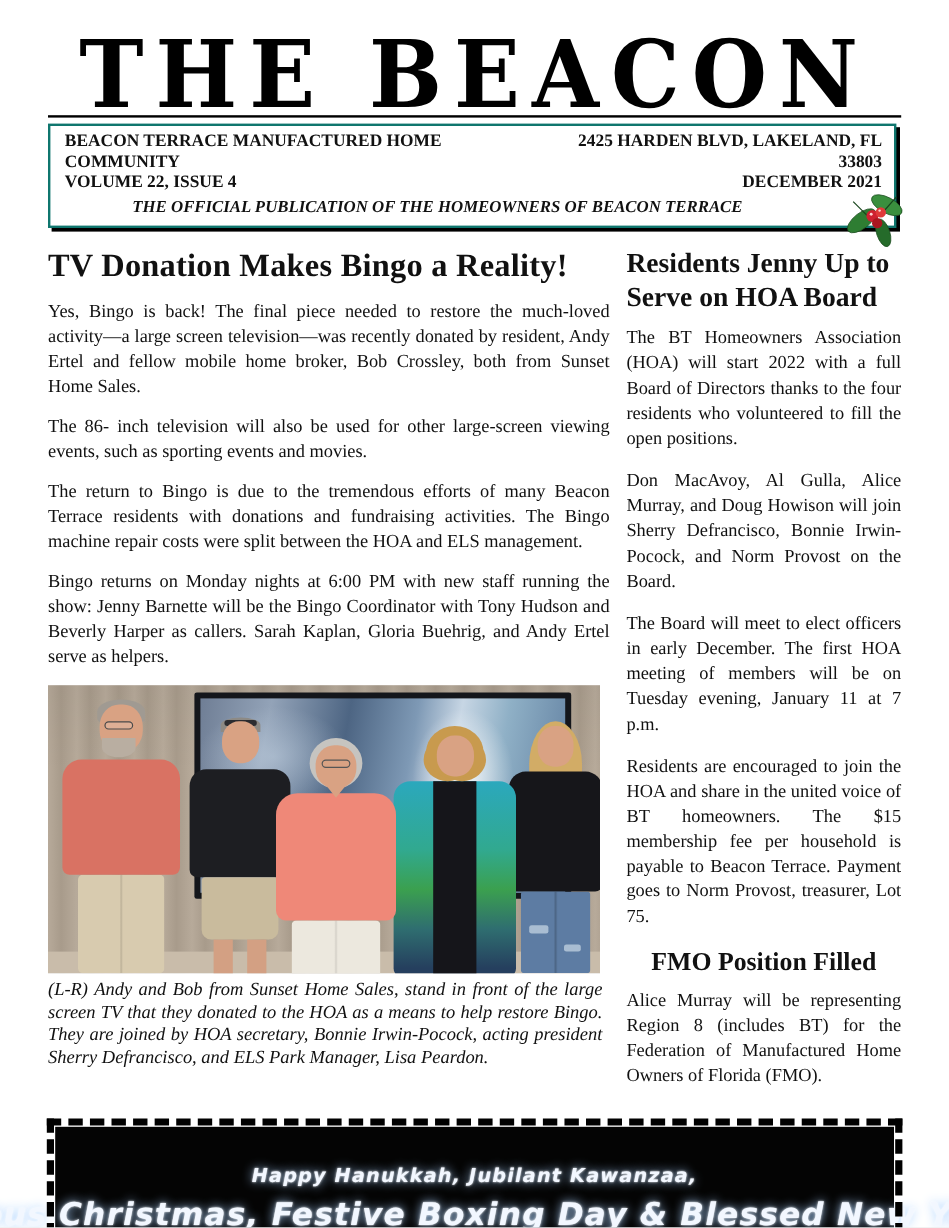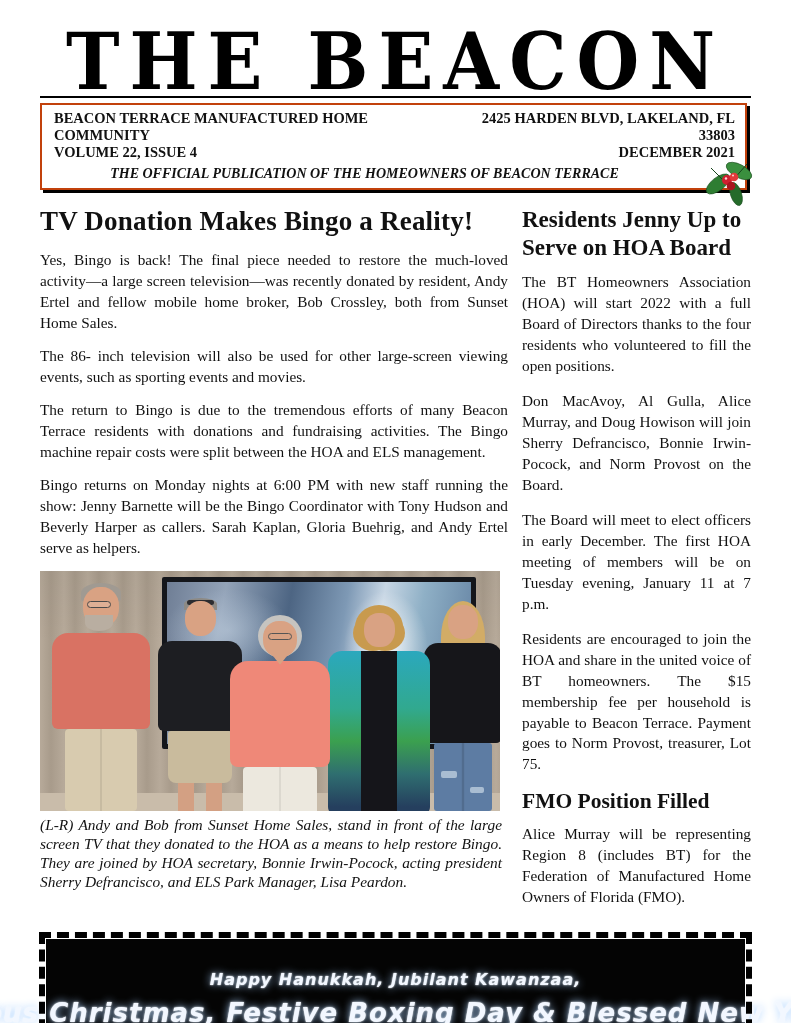--- a/index.html
+++ b/index.html
@@ -33,21 +33,21 @@
   .masthead-rule {
     margin: 2px 40px 5px 40px;
     height: 2px;
     background: #000;
   }
 
   
   .header-box {
     position: relative;
     margin: 0 44px 0 40px;
-    border: 2px solid #c2410c;
+    border: 2px solid #0f766e;
     box-shadow: 3px 3px 0 #000;
     padding: 5px 10px 6px 12px;
   }
   .header-row { display: flex; justify-content: space-between; }
   .header-left, .header-right {
     font-weight: bold;
     font-size: 14.5px;
     line-height: 1.18;
   }
   .header-right { text-align: right; }
@@ -87,20 +87,21 @@
   .headline-2 {
     font-size: 23px;
     font-weight: bold;
     line-height: 1.22;
     margin-bottom: 10px;
   }
   .headline-3 {
     font-size: 21.5px;
     font-weight: bold;
     margin: 10px 0 10px 0;
+    text-align: center;
   }
   .body-text p, p.body-p {
     font-size: 15.3px;
     line-height: 1.37;
     text-align: justify;
     margin-bottom: 12px;
   }
   .col-right p.body-p { margin-bottom: 14px; }
 
   

